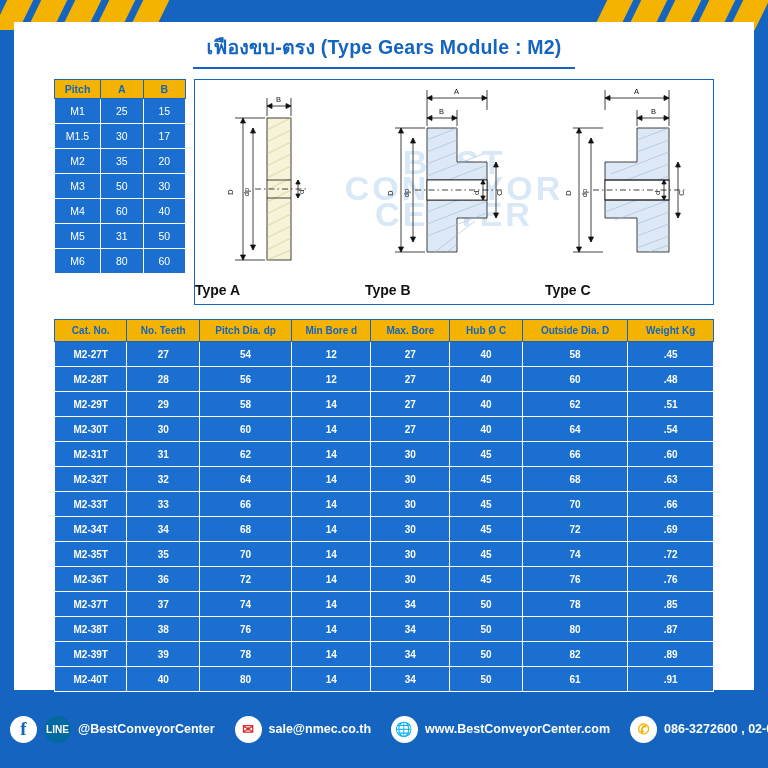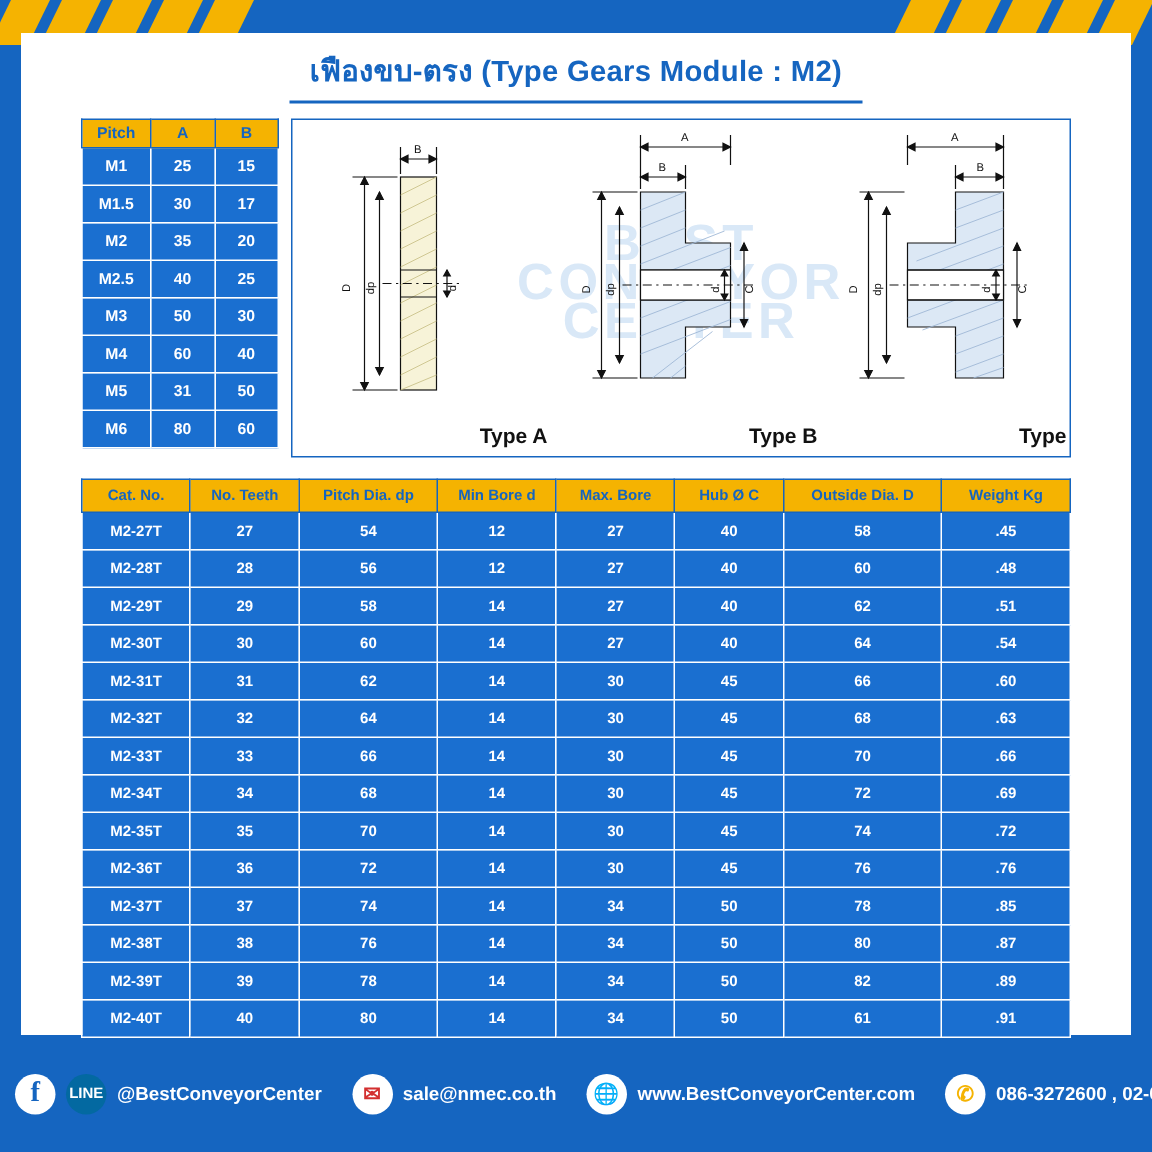--- a/index.html
+++ b/index.html
@@ -68,21 +68,21 @@
     font-weight: bold;
     margin-left: 34px;
   }
   .pitch-table td {
     background: #1a6fd0;
     color: #ffffff;
     border: 1px solid #ffffff;
     text-align: center;
     height: 25px;
     font-size: 10.5px;
-    font-weight: bold;
+    font-weight: normal;
   }
   .pitch-table td.first { width: 46px; }
 
   
   .diagrams {
     flex: 1;
     margin-left: 8px;
     border: 1px solid #1565c0;
     height: 226px;
     position: relative;
@@ -109,21 +109,21 @@
     display: flex;
     flex-direction: column;
     align-items: center;
     justify-content: flex-start;
   }
   .dia svg { display: block; }
   .dia-label {
     position: absolute;
     bottom: 6px;
     width: 100%;
-    text-align: right;
+    text-align: left;
     font-size: 14px;
     font-weight: bold;
     color: #111;
   }
 
   
   .main-wrap { margin: 14px 40px 0 40px; }
   .main-table {
     width: 100%;
     font-size: 10px;
@@ -218,25 +218,20 @@
         </tr>
         <tr>
           <td class="first">M1.5</td>
           <td>30</td>
           <td>17</td>
         </tr>
         <tr>
           <td class="first">M2</td>
           <td>35</td>
           <td>20</td>
-        </tr>
-        <tr>
-          <td class="first">M2.5</td>
-          <td>40</td>
-          <td>25</td>
         </tr>
         <tr>
           <td class="first">M3</td>
           <td>50</td>
           <td>30</td>
         </tr>
         <tr>
           <td class="first">M4</td>
           <td>60</td>
           <td>40</td>

